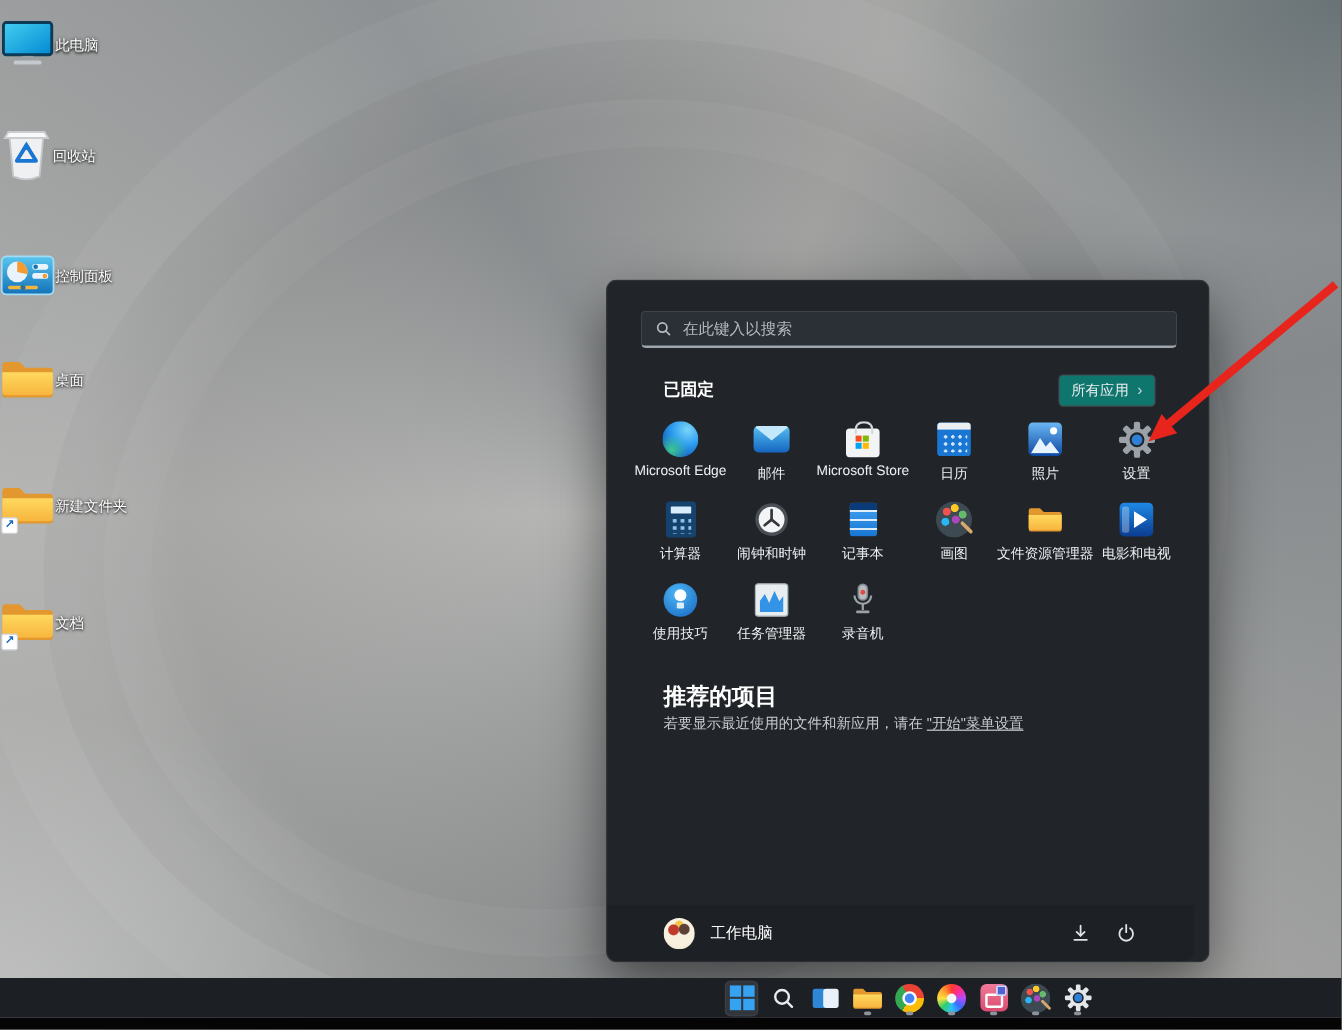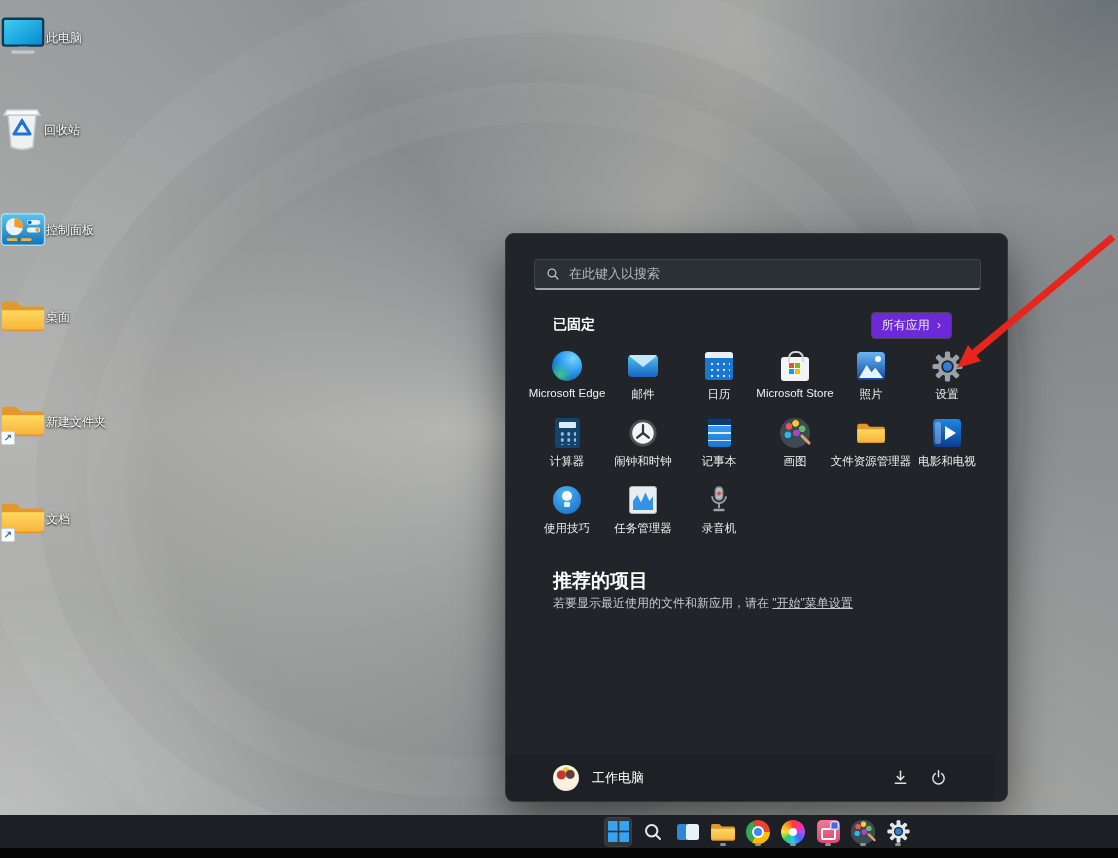--- a/index.html
+++ b/index.html
@@ -33,23 +33,23 @@
     color:#1565c0;font-size:10px;font-weight:bold;line-height:12px;text-align:center;}
 
   
   .start-menu{position:absolute;left:505px;top:233px;width:503px;height:569px;border-radius:9px;
     background:var(--menu-bg,#212529);border:1px solid rgba(255,255,255,.08);
     box-shadow:0 18px 46px rgba(0,0,0,.5);color:#eef1f3;}
   .search-box{position:absolute;left:28px;top:25px;width:447px;height:31px;border-radius:4px;
     background:#2b3036;border:1px solid #3f444b;border-bottom:2px solid #9fa6ad;
     display:flex;align-items:center;gap:9px;padding:0 11px;cursor:text;}
   .search-text{font-size:13px;color:#b3b9bf;}
-  .pin-row{position:absolute;left:47px;right:55px;top:78px;height:26px;display:flex;align-items:center;justify-content:space-between;}
+  .pin-row{position:absolute;left:47px;right:44px;top:78px;height:26px;display:flex;align-items:center;justify-content:space-between;}
   .sec-h{font-size:14px;font-weight:bold;color:#fff;}
-  .all-apps{display:flex;align-items:center;gap:7px;background:#6d28d9;border:1px solid #43484e;border-radius:4px;
+  .all-apps{display:flex;align-items:center;gap:7px;background:#0f766e;border:1px solid #43484e;border-radius:4px;
     padding:4px 10px;font-size:12px;color:#e9ecef;cursor:pointer;}
   .all-apps .chev{font-size:13px;line-height:10px;color:#cfd4d9;}
   .app-grid{position:absolute;left:23px;top:112px;width:458px;display:grid;grid-template-columns:repeat(6,76px);grid-auto-rows:67px;}
   .app-cell{display:flex;flex-direction:column;align-items:center;padding-top:4px;cursor:pointer;}
   .ic-box{width:32px;height:32px;display:flex;align-items:center;justify-content:center;}
   .app-label{margin-top:5px;font-size:11.5px;color:#eef1f3;white-space:nowrap;}
   .rec-h{position:absolute;left:47px;top:334px;font-size:19px;font-weight:bold;color:#fff;}
   .rec-text{position:absolute;left:47px;top:361px;font-size:12px;color:#c7cbd0;}
   .rec-link{color:#c7cbd0;text-decoration:underline;cursor:pointer;}
   .user-bar{position:absolute;left:0;right:12px;bottom:0;height:47px;border-radius:0 0 9px 9px;background:rgba(0,0,0,.12);
@@ -262,29 +262,29 @@
           <div class="app-label">Microsoft Edge</div>
         </div>
         <div class="app-cell">
           <div class="ic-box">
             <span class="ic ic-mail"></span>
           </div>
           <div class="app-label">邮件</div>
         </div>
         <div class="app-cell">
           <div class="ic-box">
+            <span class="ic ic-store"></span>
+          </div>
+          <div class="app-label">Microsoft Store</div>
+        </div>
+        <div class="app-cell">
+          <div class="ic-box">
             <span class="ic ic-cal"></span>
           </div>
           <div class="app-label">日历</div>
-        </div>
-        <div class="app-cell">
-          <div class="ic-box">
-            <span class="ic ic-store"></span>
-          </div>
-          <div class="app-label">Microsoft Store</div>
         </div>
         <div class="app-cell">
           <div class="ic-box">
             <span class="ic ic-photos"></span>
           </div>
           <div class="app-label">照片</div>
         </div>
         <div class="app-cell">
           <div class="ic-box">
             <span style="display:inline-block;width:31px;height:31px"><svg viewBox="0 0 32 32" width="100%" height="100%">

